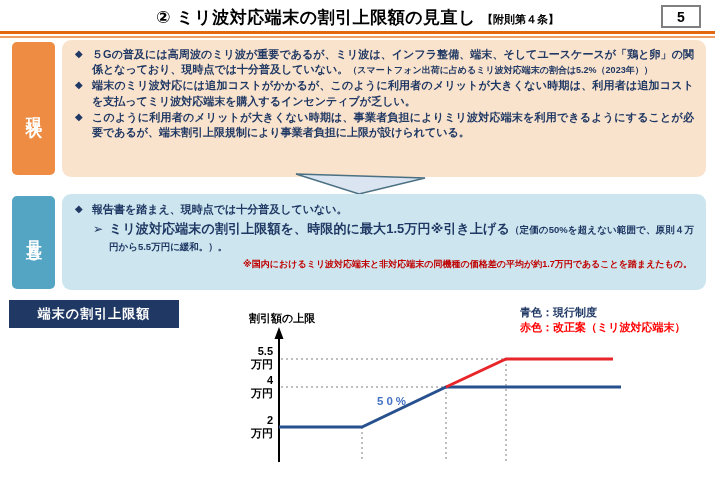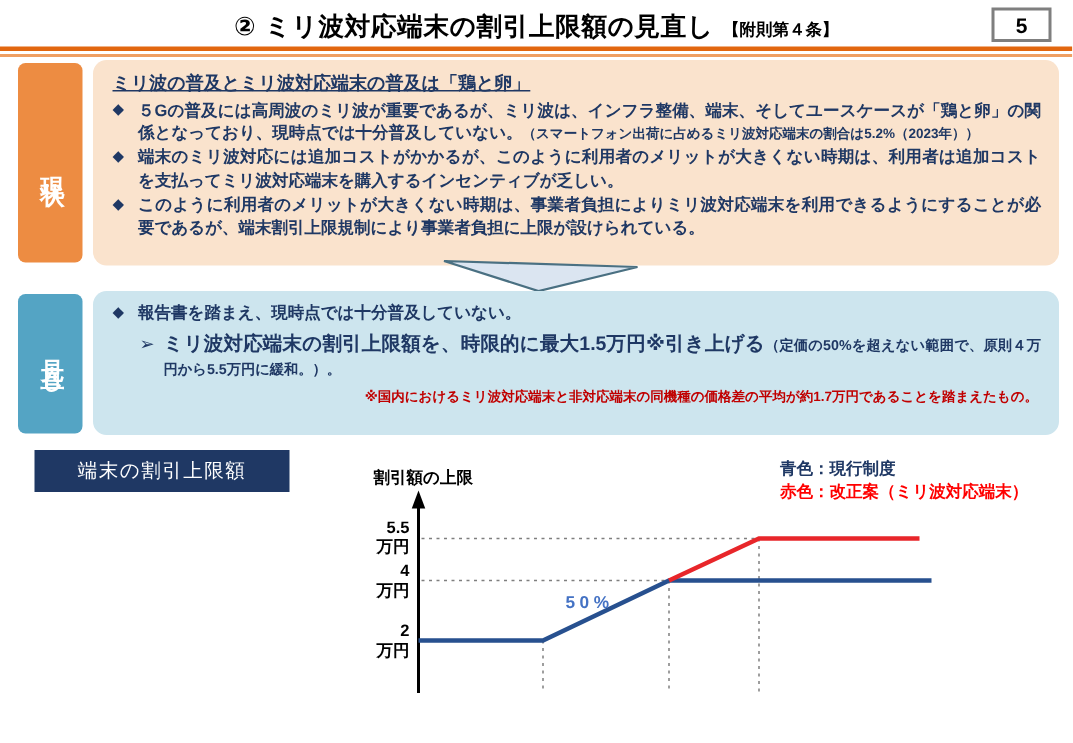--- a/index.html
+++ b/index.html
@@ -36,22 +36,22 @@
   .sub-bullet .marker { flex:0 0 16px; font-size:12px; font-weight:bold; padding-top:2px; }
   .sub-bullet .btext { flex:1; font-size:11px; line-height:1.45; text-align:justify; }
   .sub-main { font-size:13px; font-weight:bold; }
   .sub-small { font-size:9.5px; font-weight:600; }
   .note-red { margin-top:3px; text-align:right; font-size:9px; font-weight:600; color:#c00000; padding-right:2px; }
 
   
   .arrow-down { position:absolute; left:293px; top:170px; }
 
   
-  .chart-label { position:absolute; left:23px; top:300px; width:170px; height:28px; background:#1f3864;
-                 color:#fff; font-size:13px; font-weight:normal; display:flex; align-items:center; justify-content:center;
+  .chart-label { position:absolute; left:9px; top:300px; width:170px; height:28px; background:#1f3864;
+                 color:#fff; font-size:13px; font-weight:bold; display:flex; align-items:center; justify-content:center;
                  letter-spacing:1px; }
   .chart-svg { position:absolute; left:235px; top:295px; }
   .chart-svg text { font-family:"Liberation Sans","DejaVu Sans",sans-serif; }
   .t-bold { font-weight:bold; }
 </style>
 </head>
 <body>
 
 <div class="slide">
 
@@ -59,21 +59,20 @@
     <span class="title-num">②</span><span class="title-main">ミリ波対応端末の割引上限額の見直し</span><span class="title-note">【附則第４条】</span>
   </div>
   <div class="page-box">5</div>
   <div class="rule-thick"></div>
   <div class="rule-thin"></div>
 
   <div class="side-label label-genjo">
     <span class="vtext">現状</span>
   </div>
   <div class="box box-genjo">
-    <div class="box-heading">ミリ波の普及とミリ波対応端末の普及は「鶏と卵」</div>
     <div class="bullet">
       <span class="marker">◆</span>
       <div class="btext"><span>５Gの普及には高周波のミリ波が重要であるが、ミリ波は、インフラ整備、端末、そしてユースケースが「鶏と卵」の関係となっており、現時点では十分普及していない。</span><span class="small-inline">（スマートフォン出荷に占めるミリ波対応端末の割合は5.2%（2023年））</span></div>
     </div>
     <div class="bullet">
       <span class="marker">◆</span>
       <div class="btext">端末のミリ波対応には追加コストがかかるが、このように利用者のメリットが大きくない時期は、利用者は追加コストを支払ってミリ波対応端末を購入するインセンティブが乏しい。</div>
     </div>
     <div class="bullet">
       <span class="marker">◆</span>

